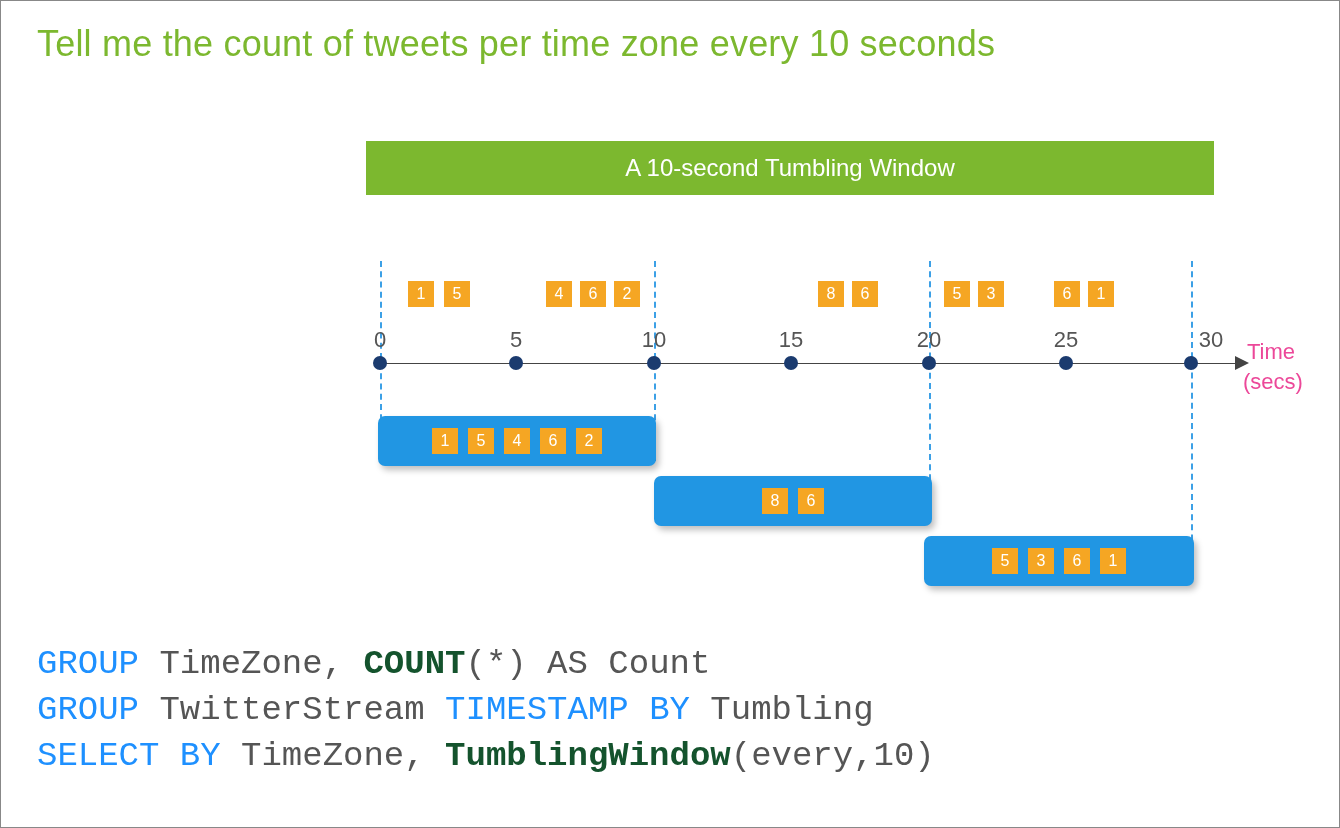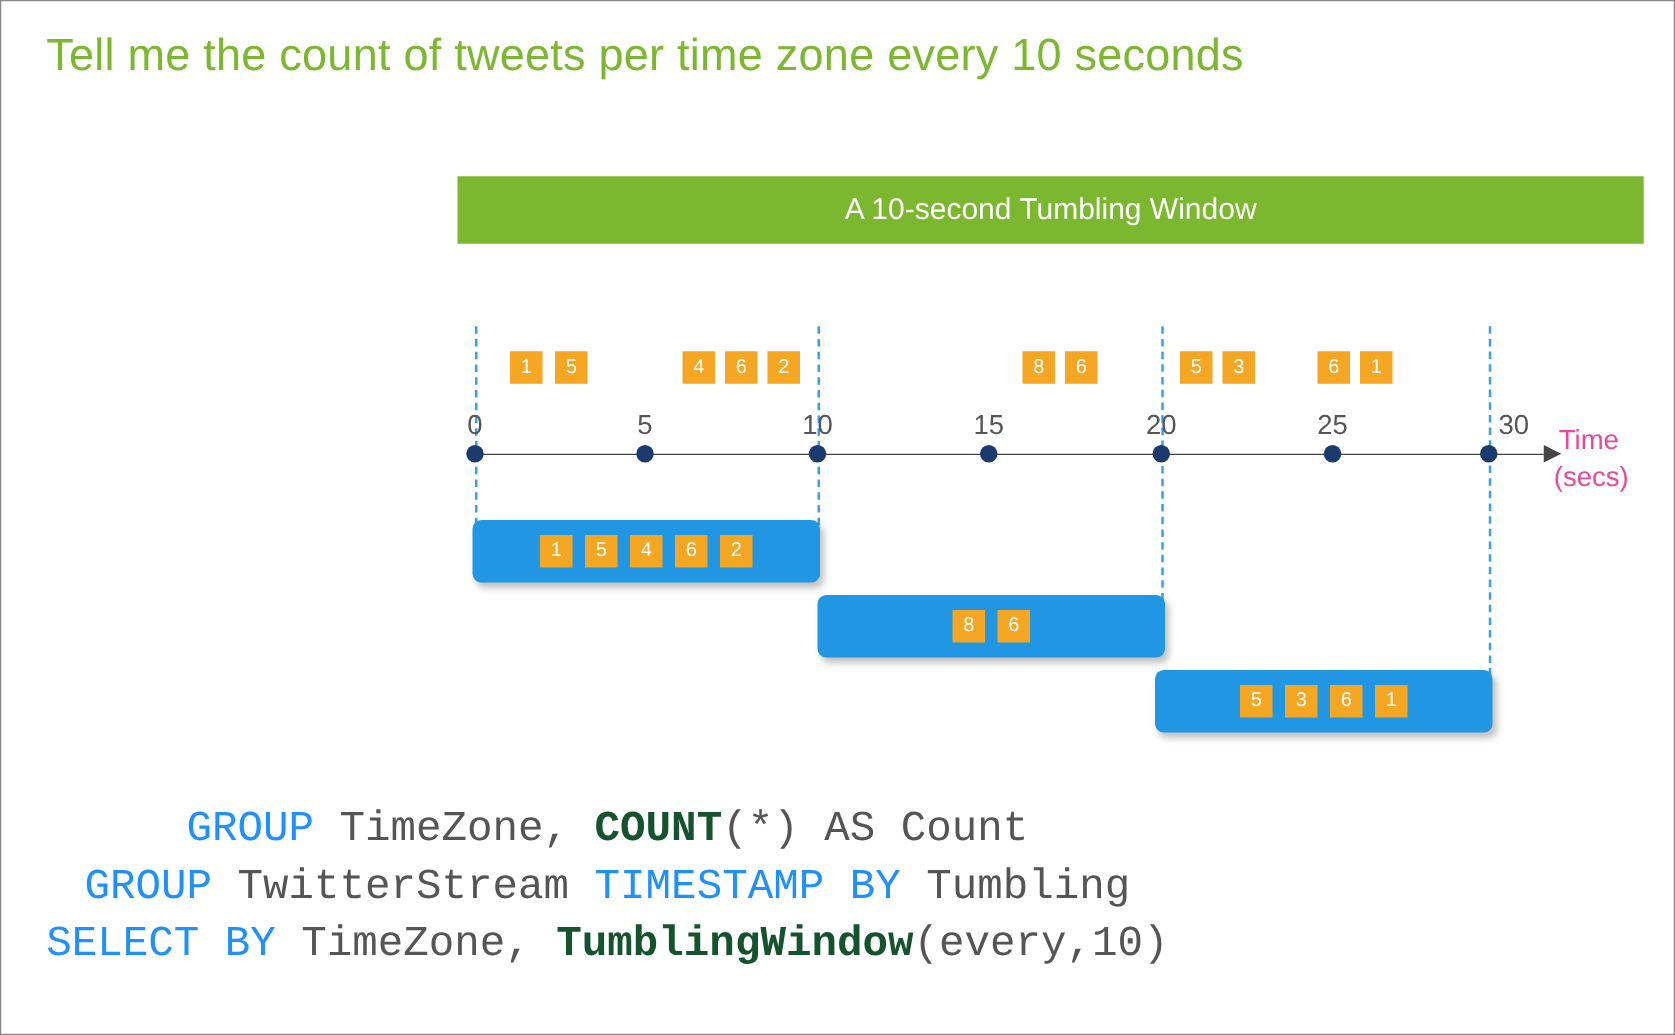--- a/index.html
+++ b/index.html
@@ -9,36 +9,35 @@
     font-family: "Segoe UI", Arial, sans-serif;
     background: #fff;
   }
   .frame {
     width: 1340px;
     height: 828px;
     border: 1px solid #888;
     position: relative;
     background: #fff;
     overflow: hidden;
-    text-align: center;
   }
   .title {
     position: absolute;
     left: 36px;
     top: 22px;
     font-size: 36px;
     font-weight: 400;
     color: #7cb82f;
     letter-spacing: 0.2px;
   }
   .banner {
     position: absolute;
     left: 365px;
     top: 140px;
-    width: 949px;
+    width: 848px;
     height: 54px;
     background: #7cb82f;
     color: #fff;
     font-size: 24px;
     display: flex;
     align-items: center;
     justify-content: center;
   }
   .diagram {
     position: absolute;

